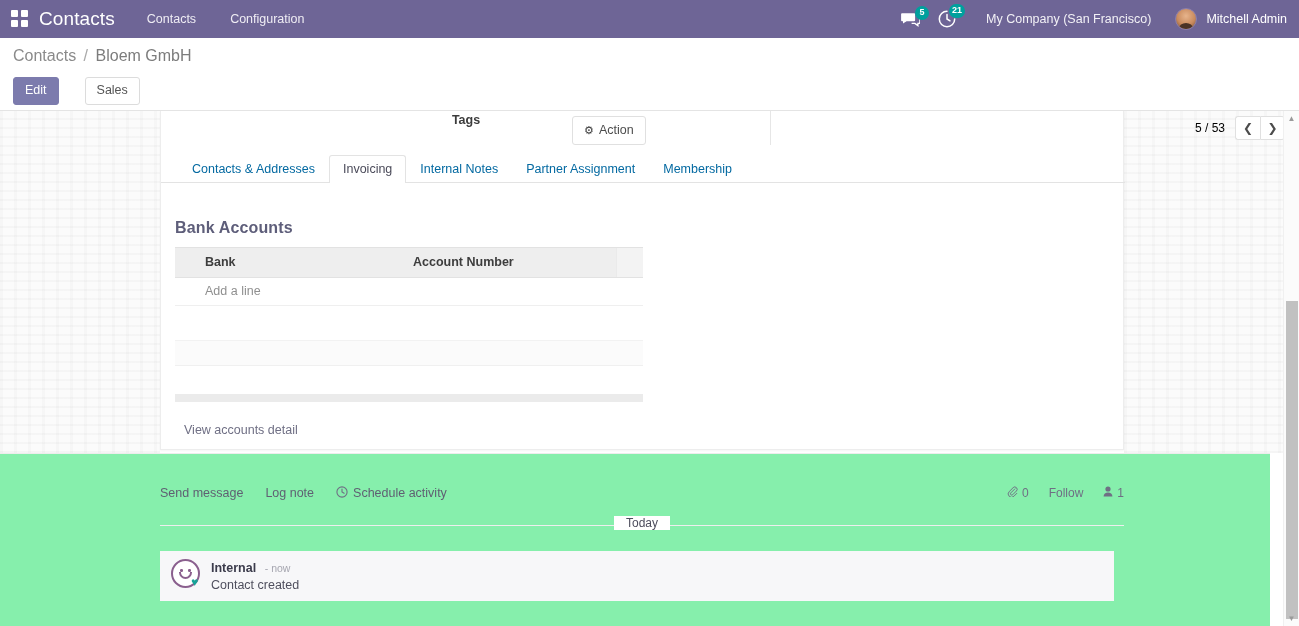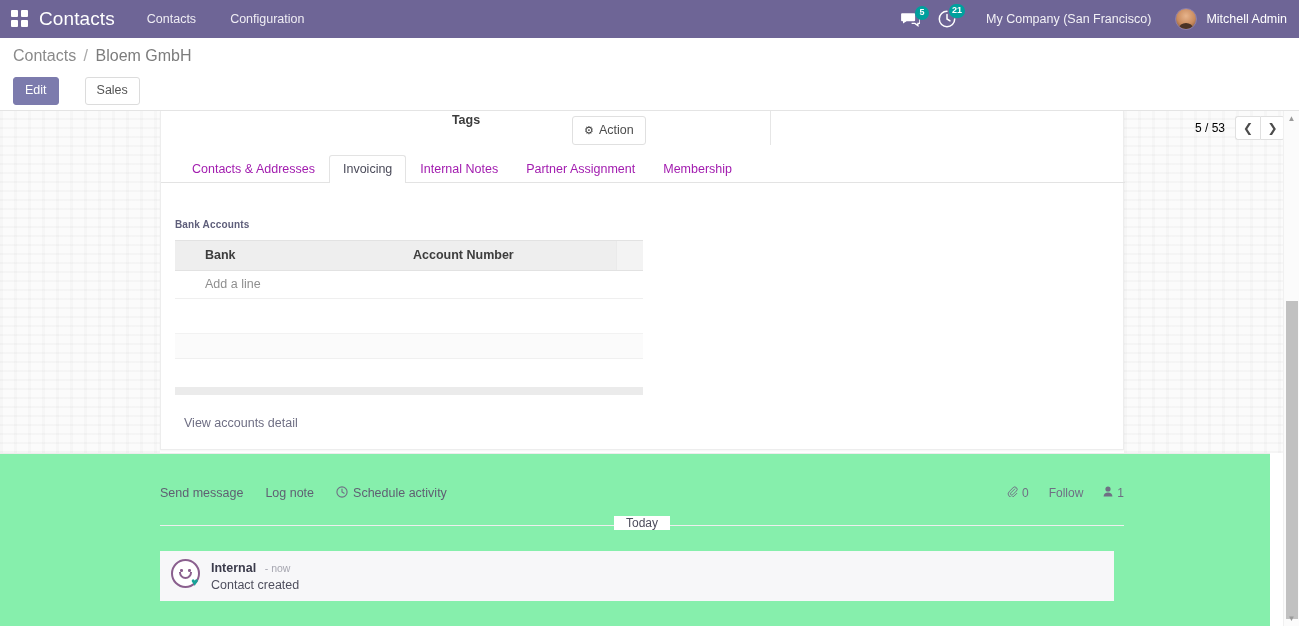--- a/index.html
+++ b/index.html
@@ -172,39 +172,39 @@
 
   
   .tabs {
     position: absolute; left: 0; top: 41px;
     width: 964px; height: 31px;
     border-bottom: 1px solid #e3e3e3;
     display: flex; align-items: flex-end;
     padding-left: 17px;
   }
   .tab {
-    font-size: 12.5px; color: #a21caf;
+    font-size: 12.5px; color: #0369a1;
     padding: 6px 13px 7px; cursor: pointer;
     border: 1px solid transparent;
     border-bottom: none; margin-bottom: -1px;
     white-space: nowrap;
     background: transparent;
   }
   .tab.active {
     color: #4b4b5a;
     background: #ffffff;
     border-color: #e3e3e3;
     border-radius: 3px 3px 0 0;
   }
 
   
   .tab-pane { position: absolute; left: 0; top: 72px; width: 964px; }
   .group-title {
     margin: 36px 0 10px 14px;
-    font-size: 10px; font-weight: 700;
+    font-size: 16px; font-weight: 700;
     color: #5e5e7a; letter-spacing: .15px;
   }
   .o2m-table {
     margin-left: 14px; width: 468px;
     border-collapse: collapse;
     table-layout: fixed;
   }
   .o2m-table th {
     background: #eeeeee;
     border-top: 1px solid #e2e2e2;

